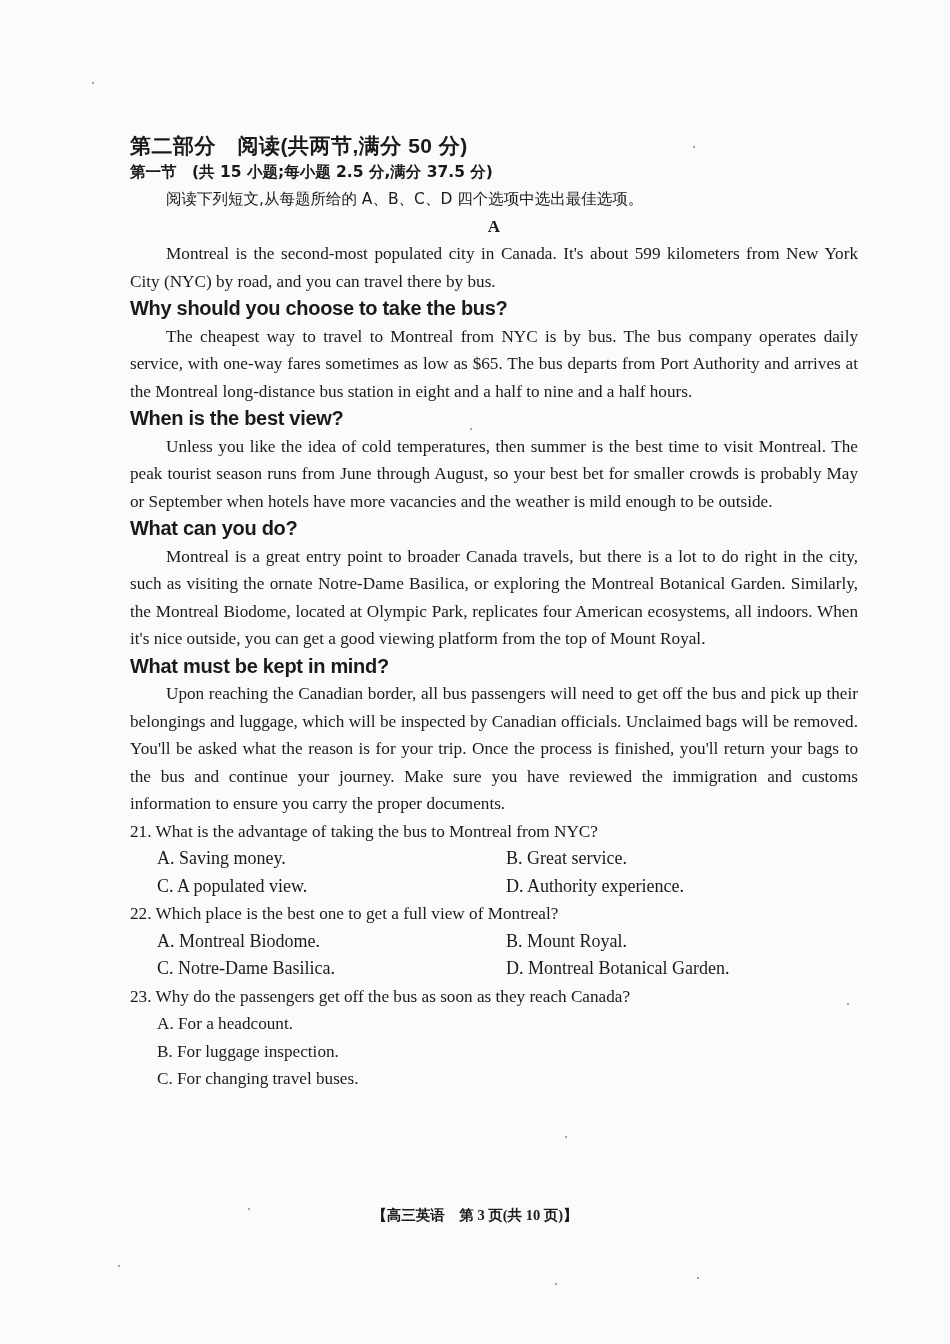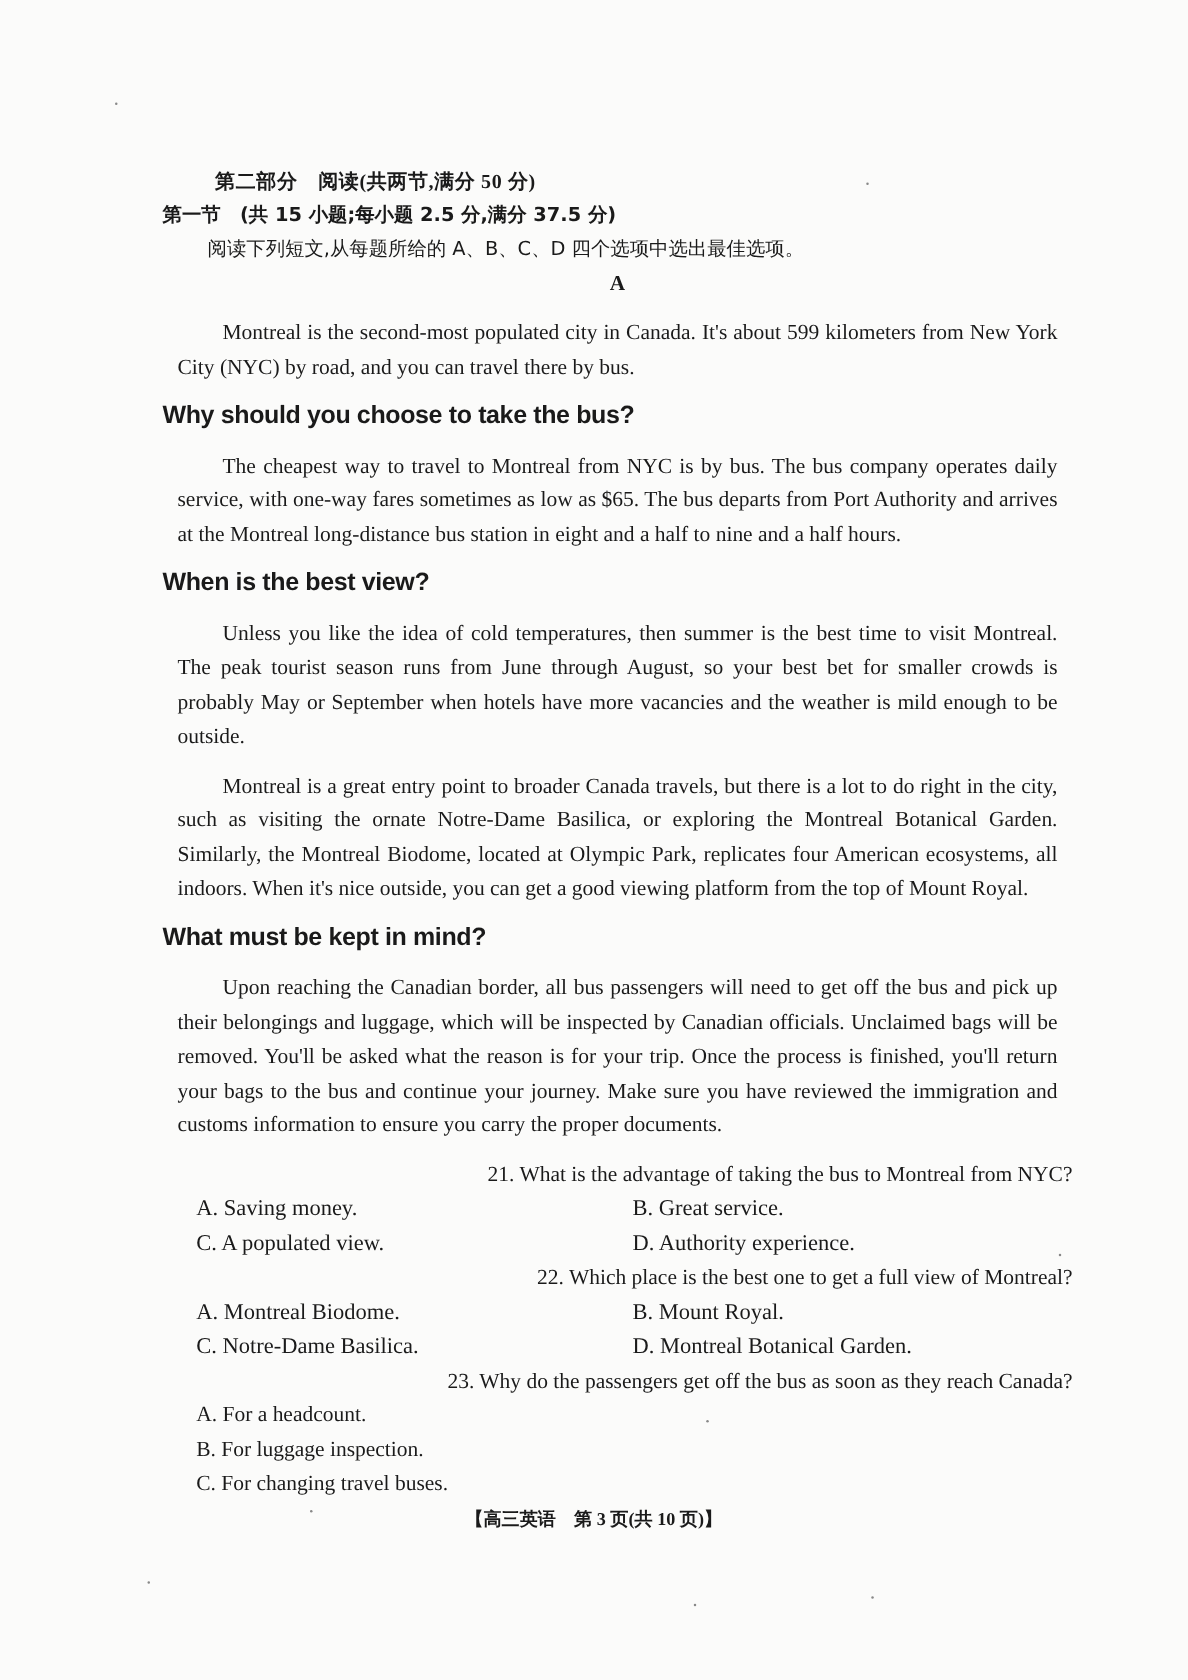--- a/index.html
+++ b/index.html
@@ -9,27 +9,27 @@
     position: relative;
     overflow: hidden;
     font-family: "Liberation Serif", "DejaVu Serif", serif;
     color: #1a1a1a;
   }
   .page {
     position: absolute;
     left: 130px; top: 132px;
     width: 728px;
   }
-  .cn-bold { font-family: Liberation Serif, serif; font-weight: bold; font-size: 16px; line-height: 27px; letter-spacing: 0.5px; margin-left: 42px; }
+  .cn-bold { font-family: Liberation Sans, sans-serif; font-weight: bold; font-size: 21px; line-height: 27px; letter-spacing: 0.5px; }
   .cn { font-family: "DejaVu Sans", sans-serif; font-size: 15.5px; line-height: 27px; }
   .indent-cn { padding-left: 36px; }
   .center-title { text-align: center; font-weight: bold; font-size: 17px; line-height: 27px; }
   .heading { font-weight: bold; font-size: 20px; line-height: 27.5px; font-family: "Liberation Sans", sans-serif; letter-spacing: -0.3px; }
-  p.para { margin: 12px; font-size: 17.2px; line-height: 27.5px; text-align: justify; text-align-last: left; text-indent: 36px; }
-  .q { font-size: 17.2px; line-height: 27.5px; text-align: right; }
+  p.para { margin: 0; font-size: 17.2px; line-height: 27.5px; text-align: justify; text-align-last: left; text-indent: 36px; }
+  .q { font-size: 17.2px; line-height: 27.5px; }
   .opts { display: grid; grid-template-columns: 349px 1fr; padding-left: 27px; font-size: 18px; line-height: 27.5px; }
   .opts-col { padding-left: 27px; font-size: 17.2px; line-height: 27.5px; }
   .footer {
     position: absolute; left: 0; width: 950px; top: 1206px;
     text-align: center;
     font-family: Liberation Serif, serif; font-weight: bold; font-size: 14.5px;
   }
   .speck { position: absolute; width: 2px; height: 2px; background: #888; border-radius: 50%; }
 </style>
 </head>
@@ -42,20 +42,21 @@
   <div class="center-title">A</div>
 
   <p class="para">Montreal is the second-most populated city in Canada. It's about 599 kilometers from New York City (NYC) by road, and you can travel there by bus.</p>
 
   <div class="heading">Why should you choose to take the bus?</div>
   <p class="para">The cheapest way to travel to Montreal from NYC is by bus. The bus company operates daily service, with one-way fares sometimes as low as $65. The bus departs from Port Authority and arrives at the Montreal long-distance bus station in eight and a half to nine and a half hours.</p>
 
   <div class="heading">When is the best view?</div>
   <p class="para">Unless you like the idea of cold temperatures, then summer is the best time to visit Montreal. The peak tourist season runs from June through August, so your best bet for smaller crowds is probably May or September when hotels have more vacancies and the weather is mild enough to be outside.</p>
 
+  <div class="heading">What can you do?</div>
   <p class="para">Montreal is a great entry point to broader Canada travels, but there is a lot to do right in the city, such as visiting the ornate Notre-Dame Basilica, or exploring the Montreal Botanical Garden. Similarly, the Montreal Biodome, located at Olympic Park, replicates four American ecosystems, all indoors. When it's nice outside, you can get a good viewing platform from the top of Mount Royal.</p>
 
   <div class="heading">What must be kept in mind?</div>
   <p class="para">Upon reaching the Canadian border, all bus passengers will need to get off the bus and pick up their belongings and luggage, which will be inspected by Canadian officials. Unclaimed bags will be removed. You'll be asked what the reason is for your trip. Once the process is finished, you'll return your bags to the bus and continue your journey. Make sure you have reviewed the immigration and customs information to ensure you carry the proper documents.</p>
 
   <div class="q">
     <span>21.</span>
     <span>What is the advantage of taking the bus to Montreal from NYC?</span>
   </div>
   <div class="opts">

